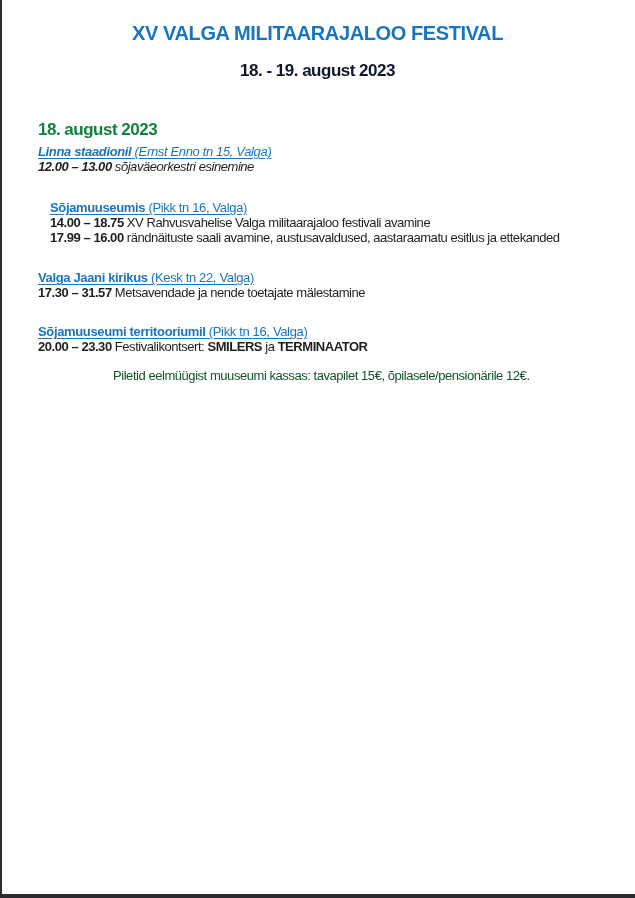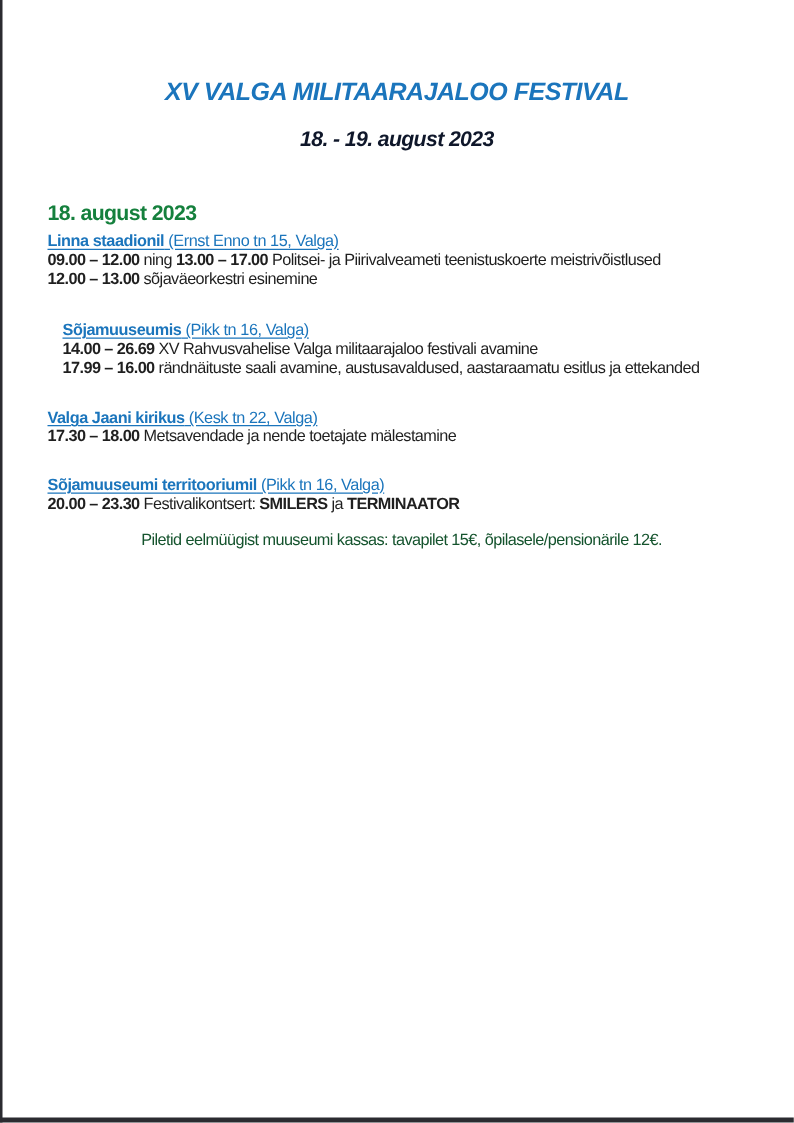--- a/index.html
+++ b/index.html
@@ -13,39 +13,39 @@
   }
   .page { position: absolute; inset: 0; }
   .scan-border-left {
     position: absolute; left: 0; top: 0; width: 2px; height: 898px;
     background: #2b2b30;
   }
   .scan-border-bottom {
     position: absolute; left: 0; bottom: 0; width: 635px; height: 4px;
     background: #2b2b30;
   }
-  header { text-align: center; padding-top: 63px; font-style: italic; }
+  header { text-align: center; padding-top: 22px; }
   .title {
     margin: 0;
     font-size: 20px; font-weight: bold; letter-spacing: -0.4px;
     color: #1b75bc;
   }
   .dates {
     margin: 16px 0 12px 0;
     font-size: 17px; font-weight: bold; letter-spacing: -0.5px;
     color: #0f172a;
   }
   main { margin: 39px 20px 0 38px; }
   .day-heading {
     margin: 0 0 4px 0;
     font-size: 17px; font-weight: bold; letter-spacing: -0.5px;
     color: #15803d;
   }
   .venue-section { margin: 0; }
-  .venue-section:nth-of-type(1) { margin-bottom: 26px; }
+  .venue-section:nth-of-type(1) { margin-bottom: 26px; font-style: italic; }
   .venue-section:nth-of-type(2) { margin-bottom: 25px; margin-left: 12px; }
   .venue-section:nth-of-type(3) { margin-bottom: 24px; }
   .venue-section:nth-of-type(4) { margin-bottom: 0; }
   .venue-line {
     font-size: 13px; line-height: 15px; letter-spacing: -0.35px;
     color: #1b75bc;
     text-decoration: underline;
     text-underline-offset: 2px;
     cursor: pointer;
     width: fit-content;
@@ -73,31 +73,30 @@
   <header>
     <h1 class="title">XV VALGA MILITAARAJALOO FESTIVAL</h1>
     <h2 class="dates">18. - 19. august 2023</h2>
   </header>
 
   <main>
     <h3 class="day-heading">18. august 2023</h3>
     <div id="sections">
         <section class="venue-section">
           <div class="venue-line"><span class="venue-name">Linna staadionil</span><span class="venue-address"> (Ernst Enno tn 15, Valga)</span></div>
-          <div class="event-line"><span class="seg bold">09.00 – 12.00</span><span class="seg"> ning </span><span class="seg bold">13.00 – 17.00</span><span class="seg"> Politsei- ja Piirivalveameti teenistuskoerte meistrivõistlused</span></div>
           <div class="event-line"><span class="seg bold">12.00 – 13.00</span><span class="seg"> sõjaväeorkestri esinemine</span></div>
         </section>
         <section class="venue-section">
           <div class="venue-line"><span class="venue-name">Sõjamuuseumis</span><span class="venue-address"> (Pikk tn 16, Valga)</span></div>
-          <div class="event-line"><span class="seg bold">14.00 – 26.69</span><span class="seg"> XV Rahvusvahelise Valga militaarajaloo festivali avamine</span></div>
+          <div class="event-line"><span class="seg bold">14.00 – 18.75</span><span class="seg"> XV Rahvusvahelise Valga militaarajaloo festivali avamine</span></div>
           <div class="event-line"><span class="seg bold">17.99 – 16.00</span><span class="seg"> rändnäituste saali avamine, austusavaldused, aastaraamatu esitlus ja ettekanded</span></div>
         </section>
         <section class="venue-section">
           <div class="venue-line"><span class="venue-name">Valga Jaani kirikus</span><span class="venue-address"> (Kesk tn 22, Valga)</span></div>
-          <div class="event-line"><span class="seg bold">17.30 – 18.00</span><span class="seg"> Metsavendade ja nende toetajate mälestamine</span></div>
+          <div class="event-line"><span class="seg bold">17.30 – 31.57</span><span class="seg"> Metsavendade ja nende toetajate mälestamine</span></div>
         </section>
         <section class="venue-section">
           <div class="venue-line"><span class="venue-name">Sõjamuuseumi territooriumil</span><span class="venue-address"> (Pikk tn 16, Valga)</span></div>
           <div class="event-line"><span class="seg bold">20.00 – 23.30</span><span class="seg"> Festivalikontsert: </span><span class="seg bold">SMILERS</span><span class="seg"> ja </span><span class="seg bold">TERMINAATOR</span></div>
         </section>
       </div>
     <div class="tickets">
       <div>Piletid eelmüügist muuseumi kassas: tavapilet 15€, õpilasele/pensionärile 12€.</div>
     </div>
   </main>

